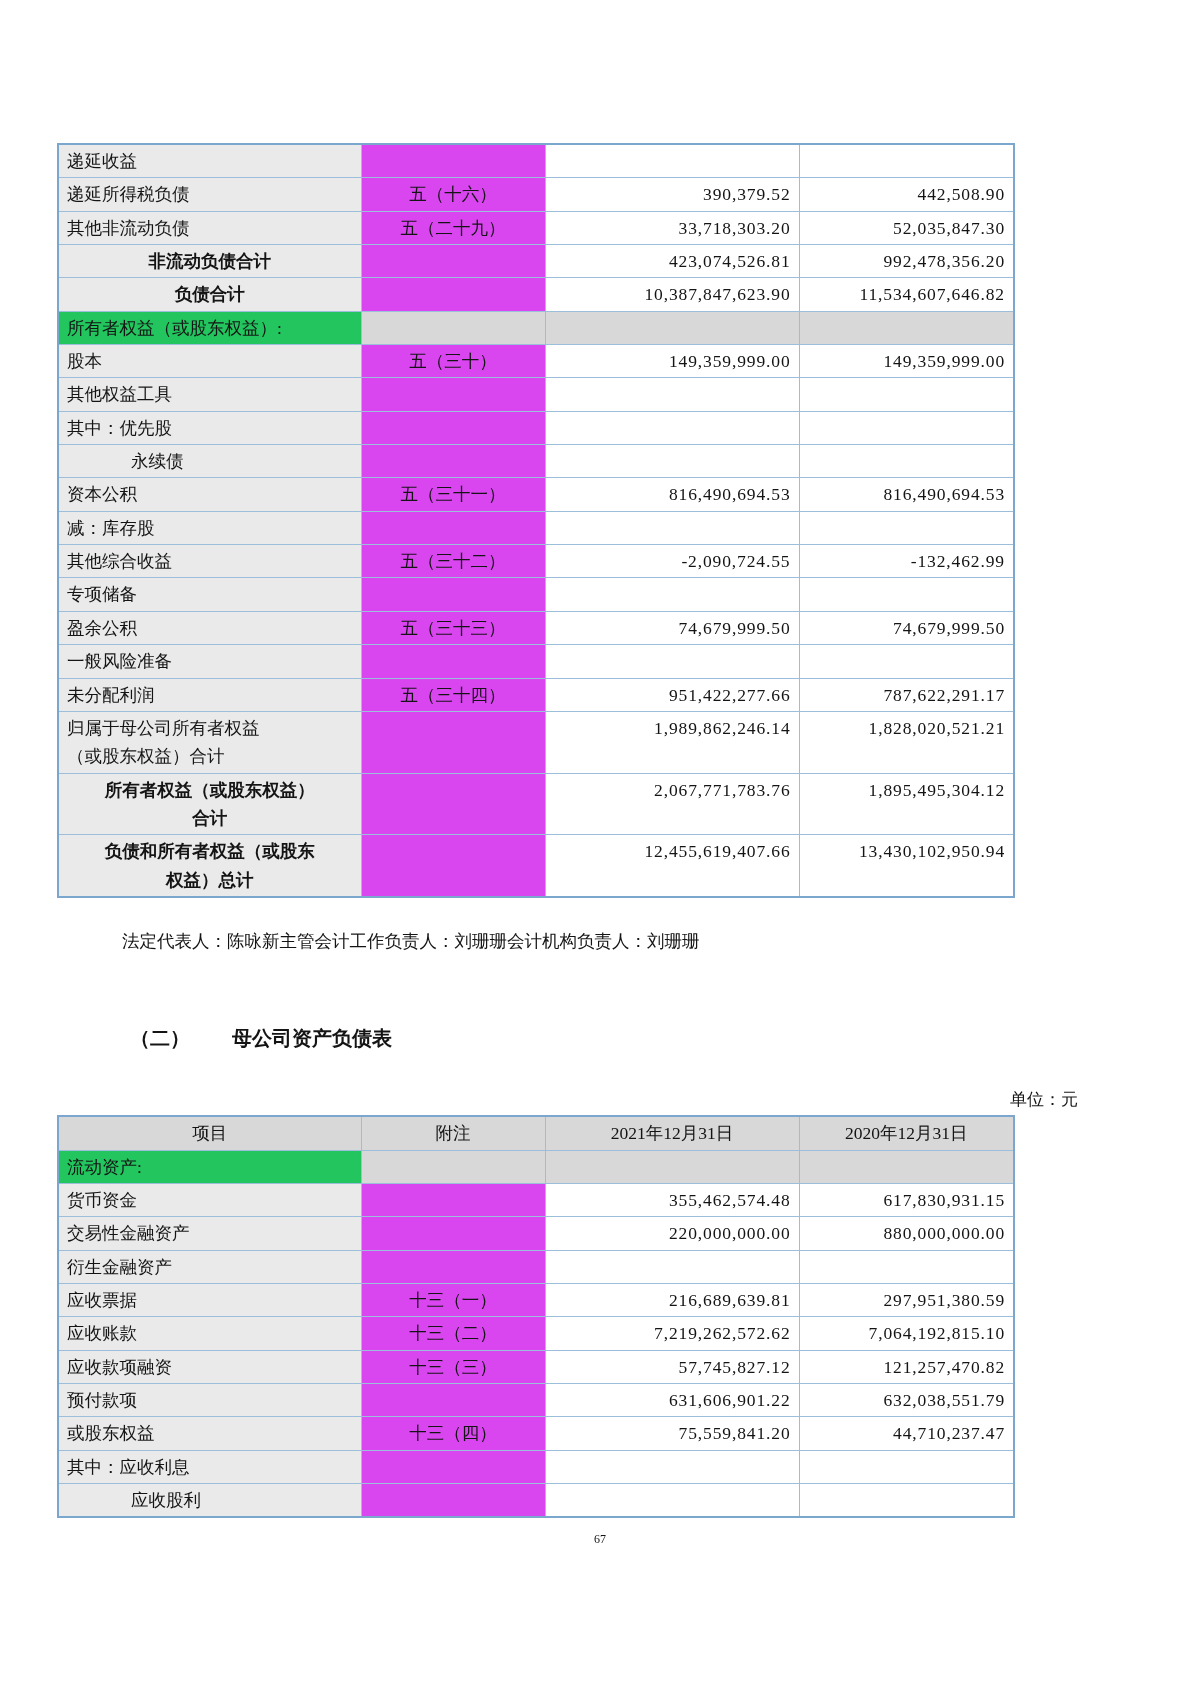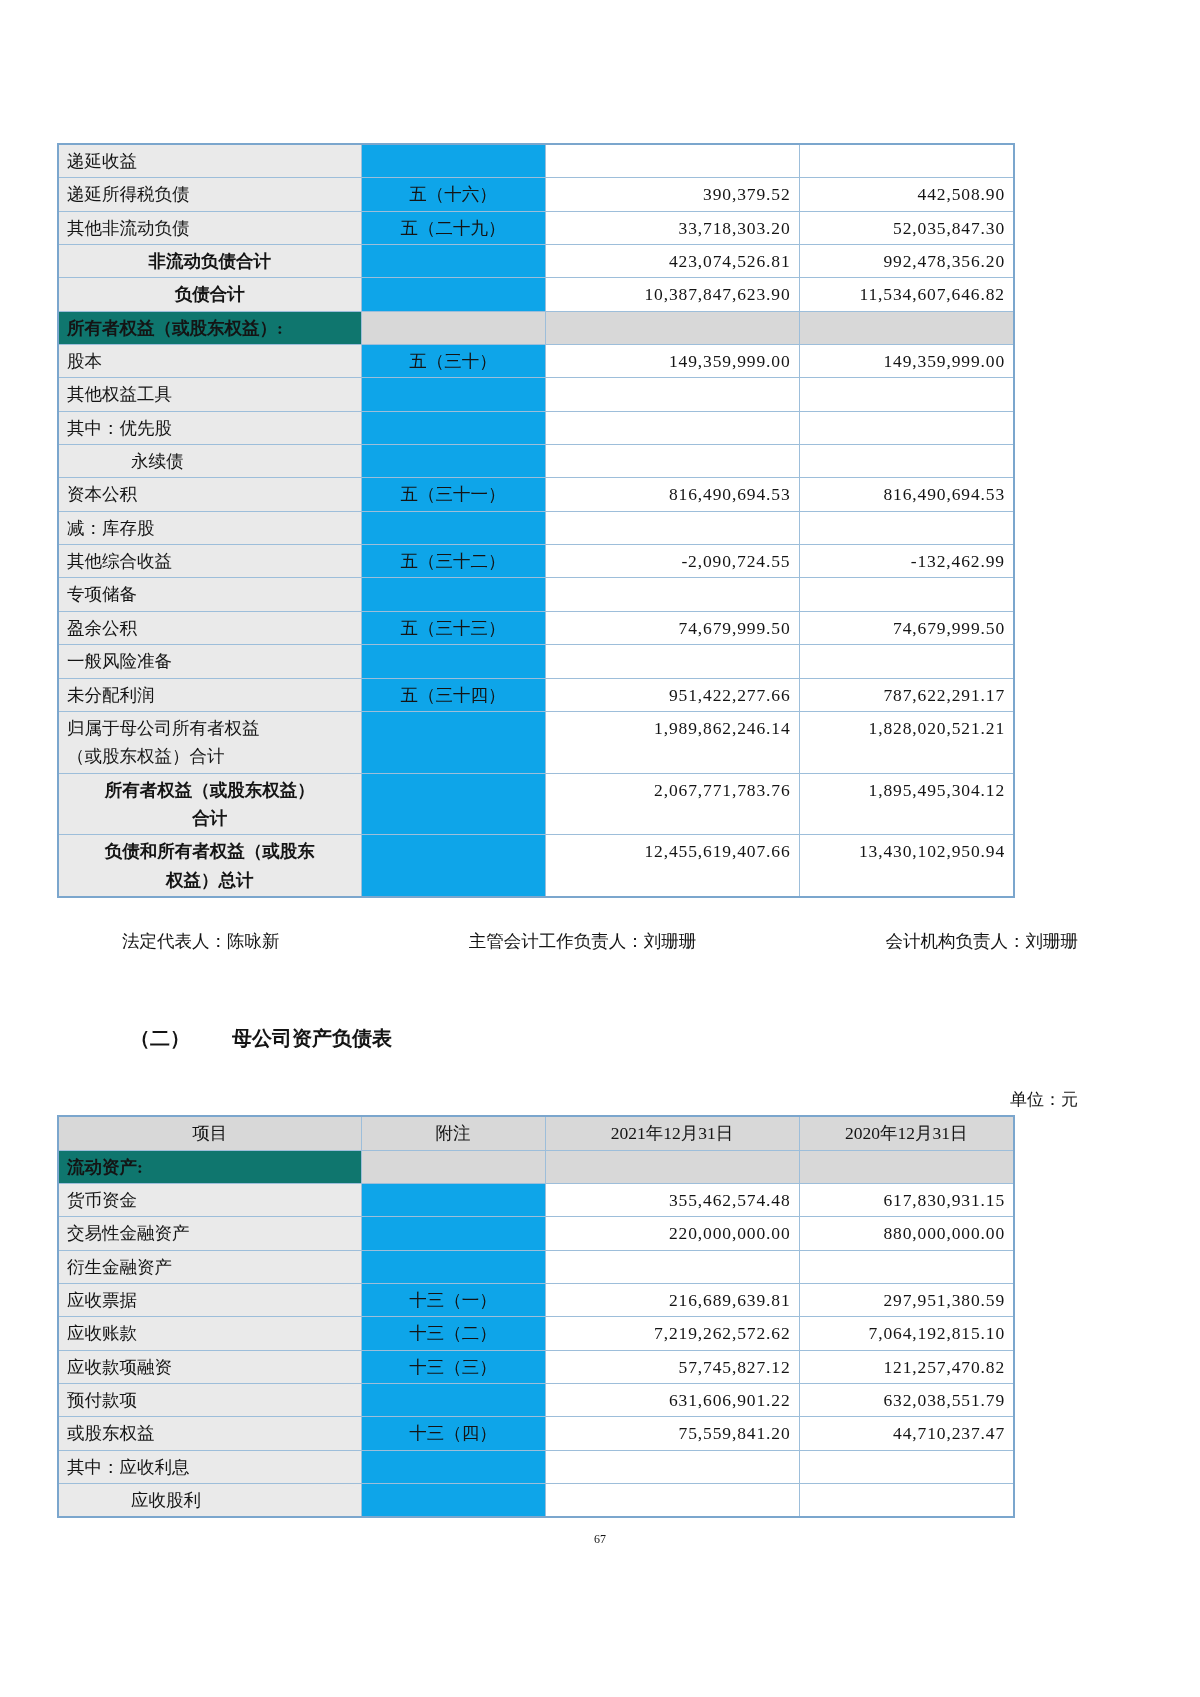--- a/index.html
+++ b/index.html
@@ -40,48 +40,48 @@
   col.c2 { width: 184px; }
   col.c3 { width: 254px; }
   col.c4 { width: 215px; }
 
   td.c-label {
     background: #eaeaea;
     text-align: left;
     padding-left: 10px;
     white-space: pre-line;
   }
-  td.c-note { text-align: center; background: #0ea5e9; }
+  td.c-note { text-align: center; background: #d946ef; }
   td.c-num  {
     text-align: right;
     padding-right: 26px;
     background: #fff;
     letter-spacing: 0.05em;
   }
   tr.total td.c-label { font-weight: bold; text-align: center; }
   tr.section td { background: #d8d8d8; }
-  tr.section td.c-label { font-weight: bold; background: #0f766e; }
+  tr.section td.c-label { font-weight: normal; background: #22c55e; }
   tr.indent td.c-label { padding-left: 72px; }
 
   th.hcell {
     background: #d8d8d8;
     font-weight: bold;
     text-align: center;
     font-size: 18px;
     padding: 6px 4px;
     border-bottom: 2px solid #7ba6cd;
   }
 
   
   .table1-wrap { padding-top: 143px; }
   .signatures {
     width: 956px;
     margin: 30px 0 0 122px;
     display: flex;
-    justify-content: space-between;
+    justify-content: flex-start;
     font-size: 17.5px;
     line-height: 1.5;
   }
   .section-heading {
     margin: 70px 0 0 130px;
     font-size: 20px;
     font-weight: bold;
     display: flex;
     gap: 42px;
     line-height: 1.4;

